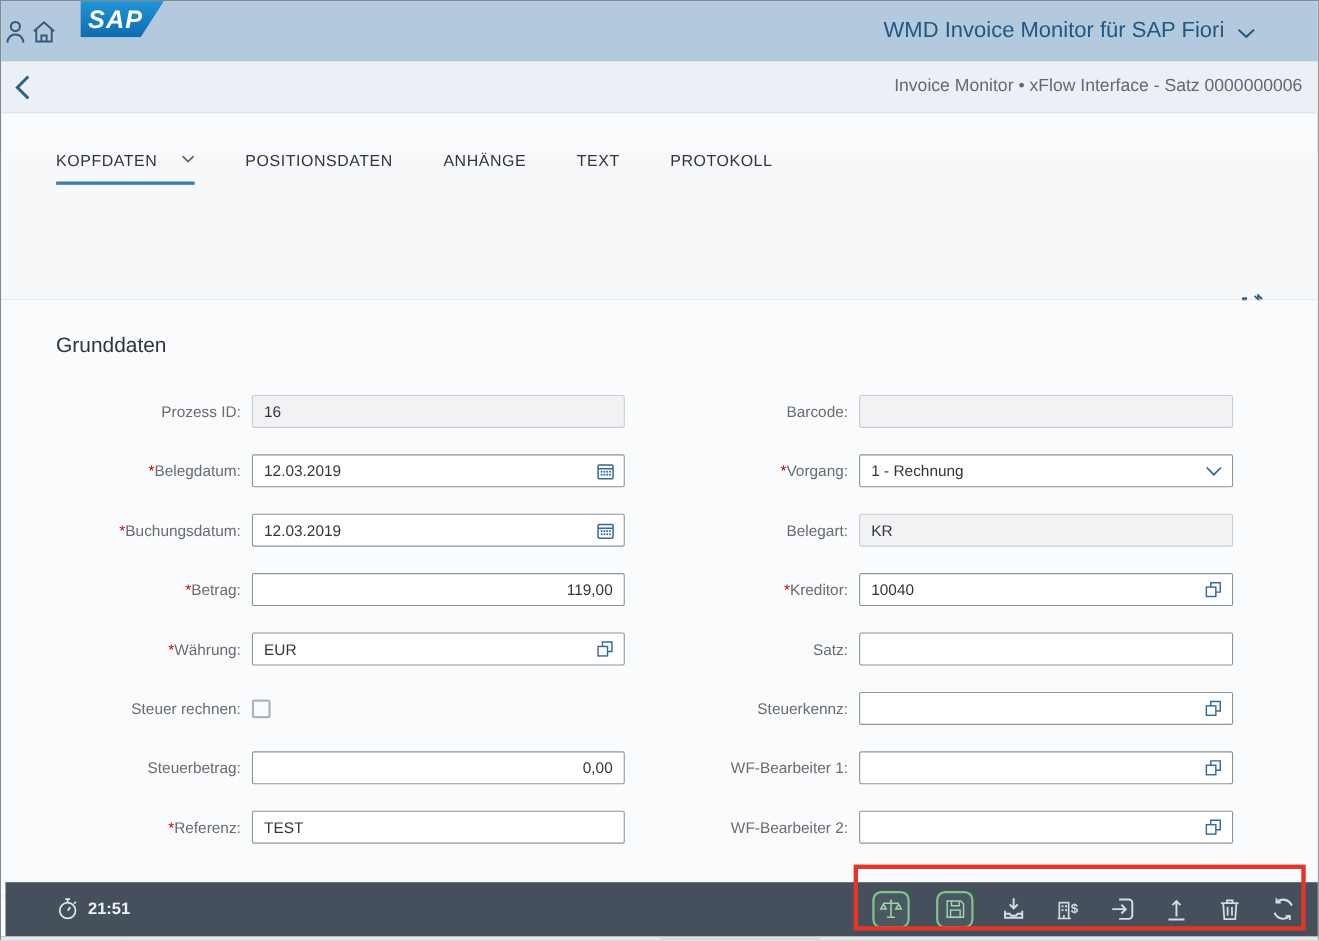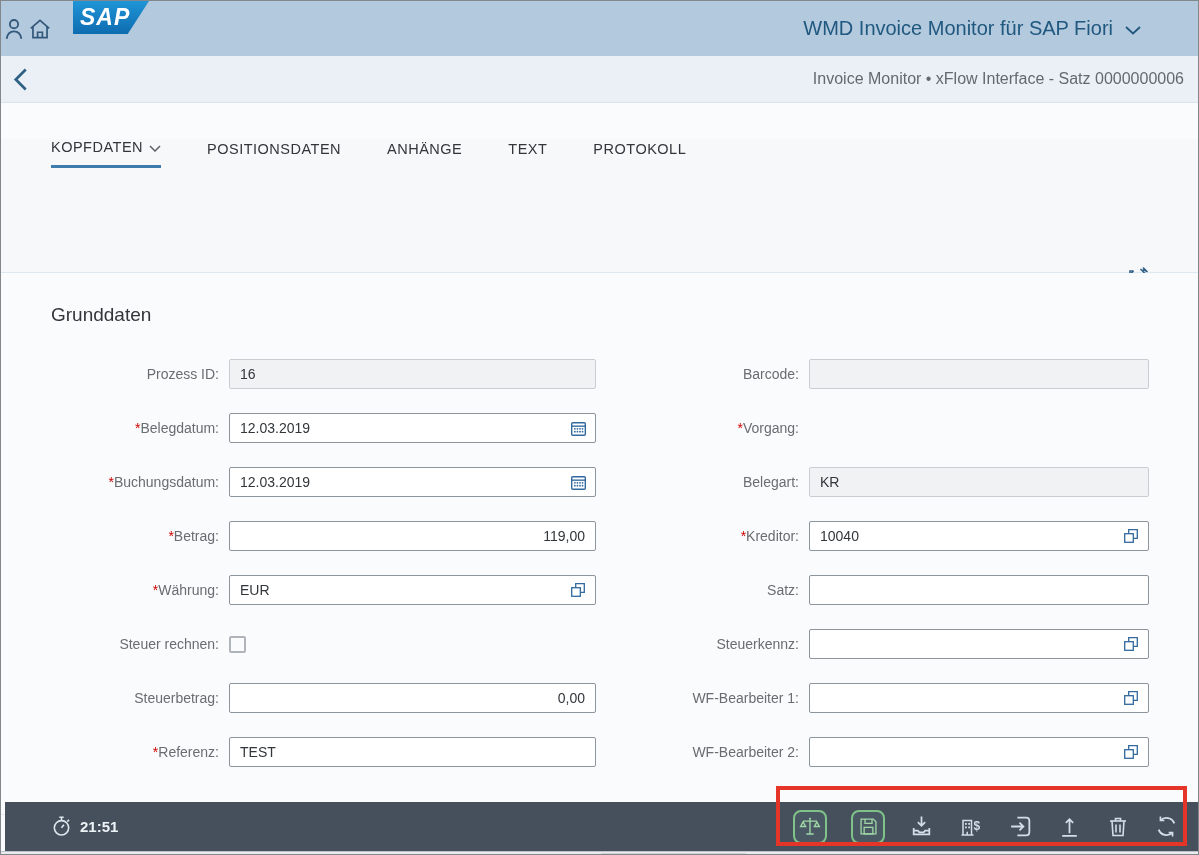--- a/index.html
+++ b/index.html
@@ -23,38 +23,38 @@
   .subbar { height:47px; background:#eaf0f6; border-bottom:1px solid #dbe4ec; display:flex; align-items:center; position:relative; }
   .back-btn { margin-left:12px; color:#2f6186; cursor:pointer; display:flex; }
   .breadcrumb { position:absolute; right:14px; color:#63696e; font-size:16px; }
 
   
   .pageheader { background:#f7f8fa; padding-left:50px; border-bottom:1px solid #dde8f0; position:relative; height:134px; }
   .page-title { padding-top:32px; font-size:24px; color:#32363a; }
   .header-actions { position:absolute; top:126px; right:48px; display:flex; align-items:center; gap:34px; color:#346187; }
   .header-actions > span { cursor:pointer; display:flex; }
   .tabs { display:flex; gap:46px; margin-top:36px; }
-  .tab { font-size:14.5px; letter-spacing:.5px; color:#32363a; padding-bottom:10px; cursor:pointer; display:flex; align-items:center; gap:6px; }
+  .tab { font-size:14.5px; letter-spacing:.5px; color:#32363a; padding-bottom:10px; cursor:pointer; display:flex; gap:22px; }
   .tab.selected { border-bottom:3px solid #3f7cad; }
   .tab .tab-chev { color:#5c6166; margin-top:2px; }
 
   
   .content { background:#fafbfc; padding-top:31px; position:relative; height:619px; }
   .section-title { margin-left:50px; font-size:19px; color:#32363a; }
   .form-grid { display:flex; margin-top:33px; }
   .col { display:flex; flex-direction:column; gap:24px; }
   .col-left { margin-left:50px; }
   .col-right { margin-left:43px; }
   .row { display:flex; align-items:center; height:30px; }
   .lbl { text-align:right; color:#6a6d70; font-size:14px; white-space:nowrap; }
   .col-left .lbl { width:168px; }
   .col-right .lbl { width:160px; }
   .req { color:#cc0000; }
   .fw { margin-left:10px; position:relative; height:30px; }
-  .col-left .fw { width:367px;border-radius:10px; }
+  .col-left .fw { width:339px;border-radius:10px; }
   .col-right .fw { width:340px; }
   .fw input { width:100%; height:100%; border:1px solid #8c949c; border-radius:2px; background:#fff;
     font-family:"Liberation Sans",sans-serif; font-size:14px; color:#32363a; padding:0 10px; outline:none; }
   .fw.readonly input { background:#f1f2f3; border-color:#c9cdd1; }
   .fw.num input { text-align:right; }
   .fw.withicon input { padding-right:38px; }
   .ficon { position:absolute; right:1px; top:1px; bottom:1px; width:34px; display:flex; align-items:center;
     justify-content:center; color:#32699e; cursor:pointer; background:transparent; }
   .checkbox { margin-left:10px; width:17px; height:17px; border:2px solid #aeb4ba; border-radius:2px; background:#fafbfc; cursor:pointer; }
   .section-divider { margin:47px 0 0 0; border-top:1px solid #e7e9ea; }
@@ -241,20 +241,27 @@
         </div>
       </div>
 
       <div class="col col-right">
         <div class="row">
           <span class="lbl"><span>Barcode:</span></span>
           <span class="fw readonly"><input readonly="" value="" style=""></span>
         </div>
         <div class="row">
           <span class="lbl"><span class="req">*</span><span>Vorgang:</span></span>
+          <span class="fw withicon"><input value="1 - Rechnung" style="">
+            <span class="ficon">
+              <svg width="15" height="9" viewBox="0 0 15 9" fill="none" stroke="currentColor" stroke-width="1.6">
+                  <path d="M1 1l6.5 6.5L14 1"></path>
+                </svg>
+            </span>
+          </span>
         </div>
         <div class="row">
           <span class="lbl"><span>Belegart:</span></span>
           <span class="fw readonly"><input readonly="" value="KR" style=""></span>
         </div>
         <div class="row">
           <span class="lbl"><span class="req">*</span><span>Kreditor:</span></span>
           <span class="fw withicon"><input value="10040" style="">
             <span class="ficon">
               <svg width="16" height="16" viewBox="0 0 16 16" fill="none" stroke="currentColor" stroke-width="1.3">

